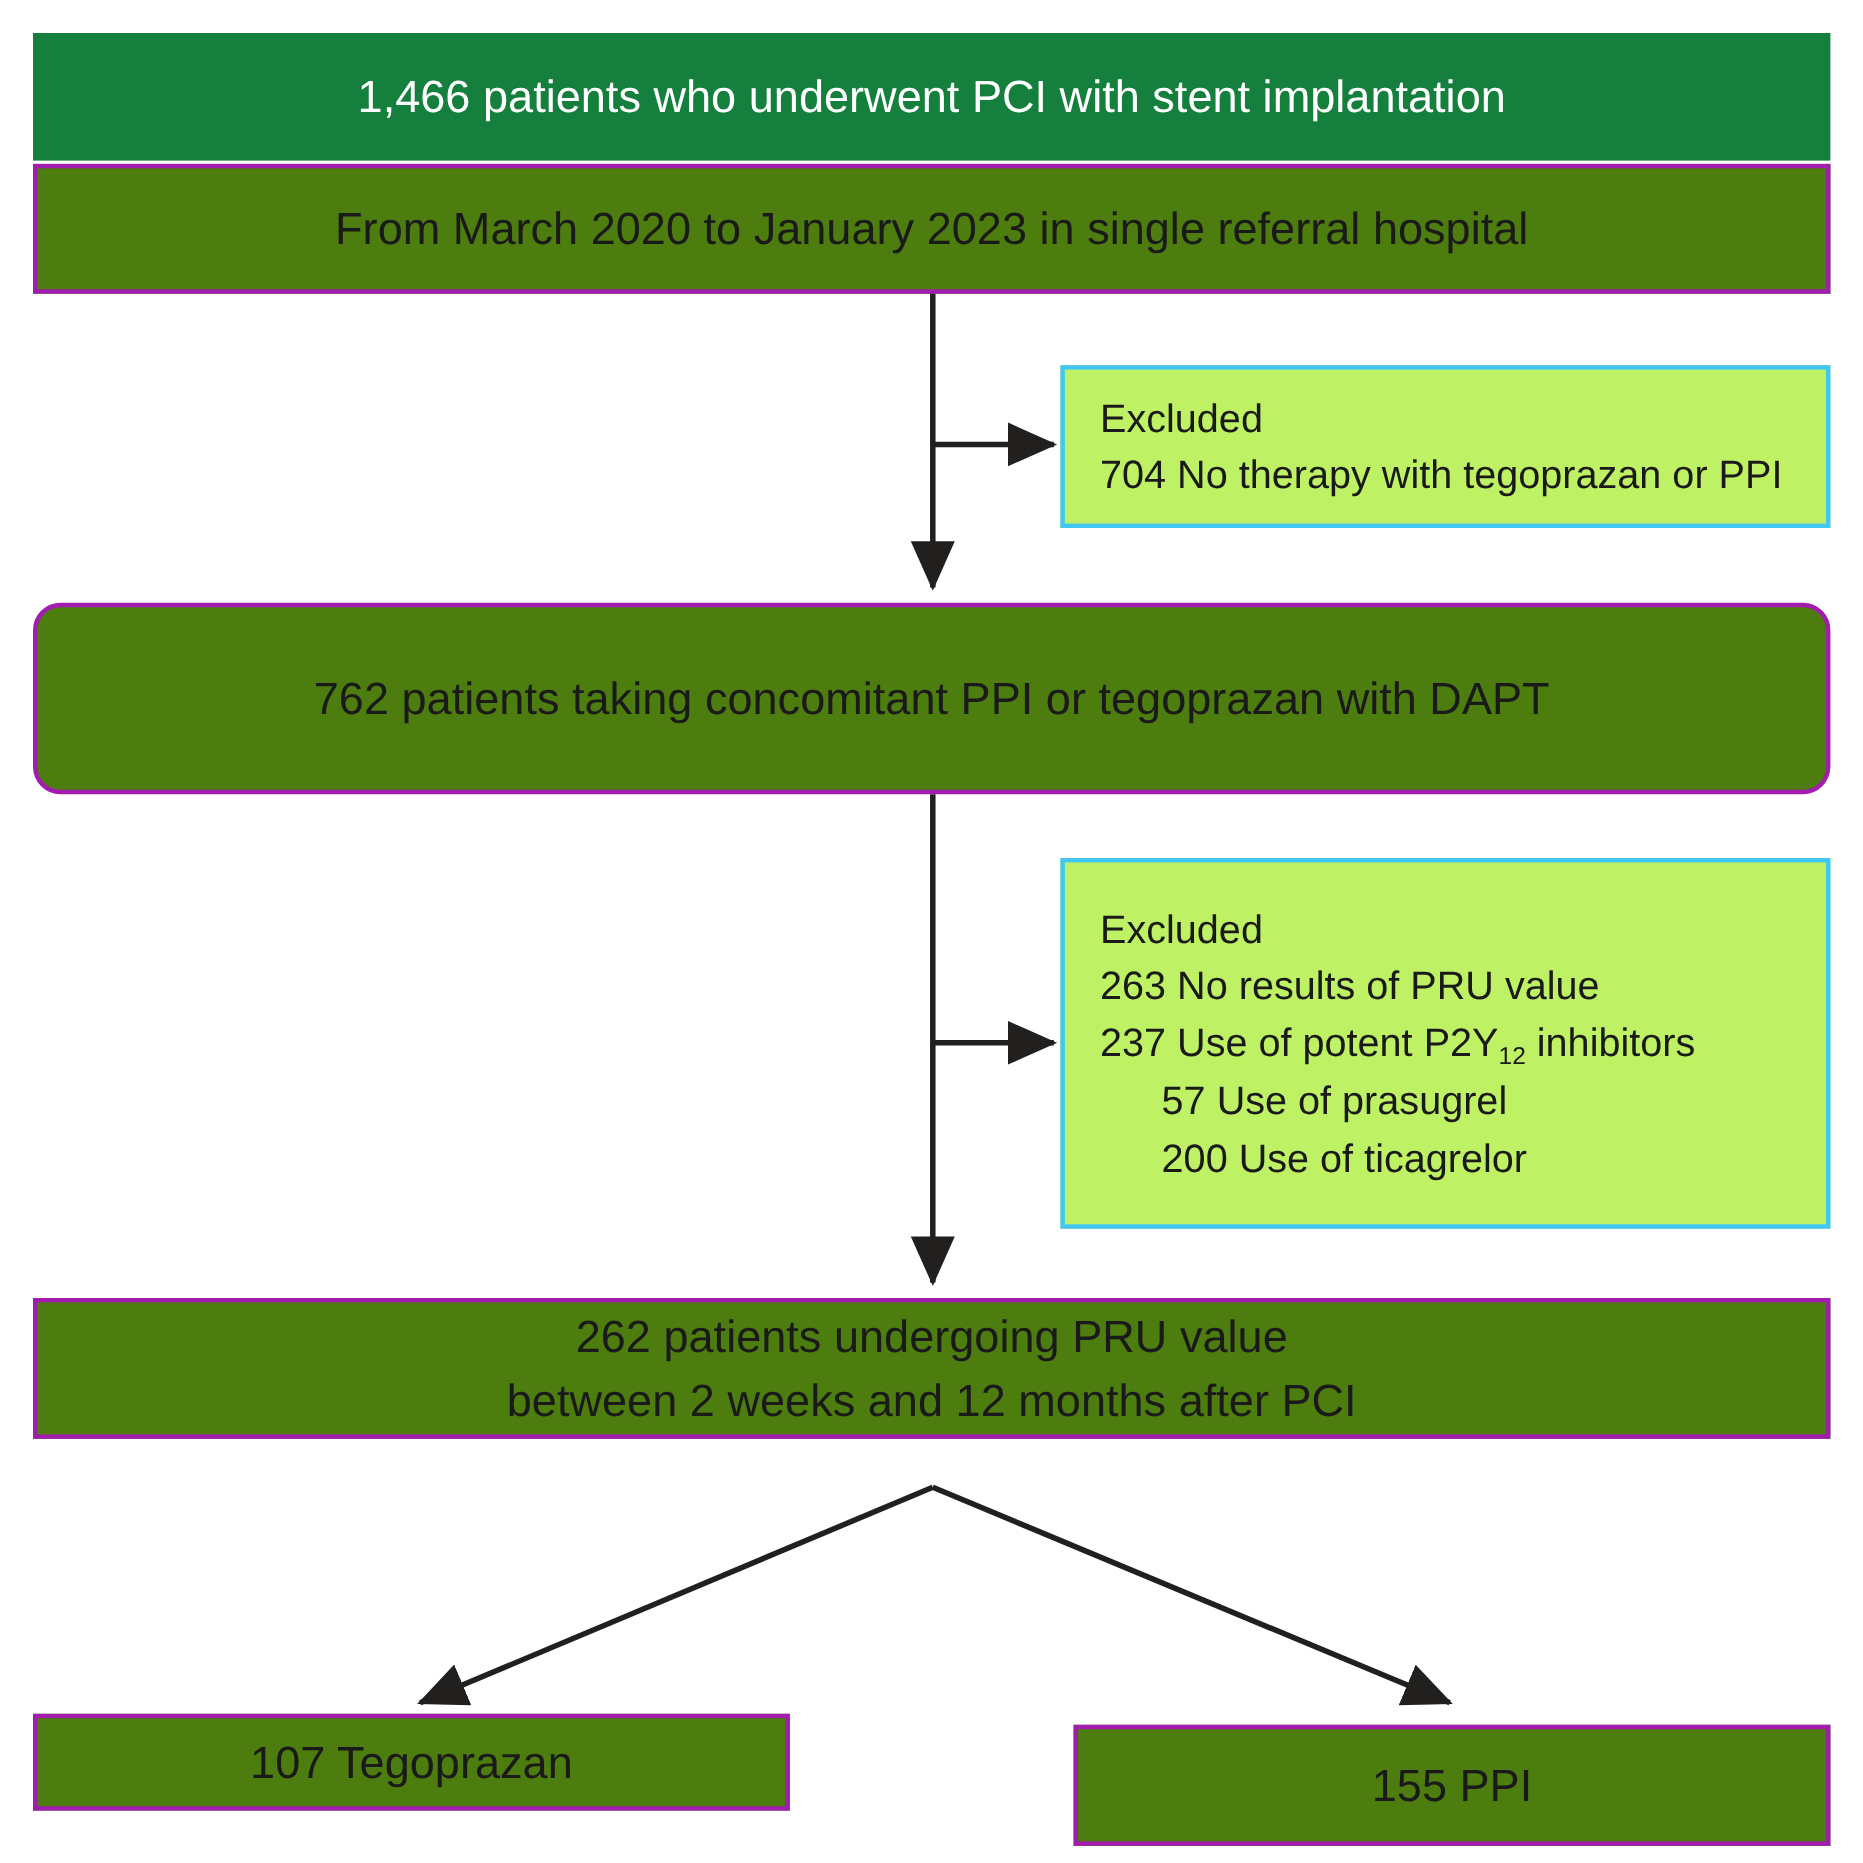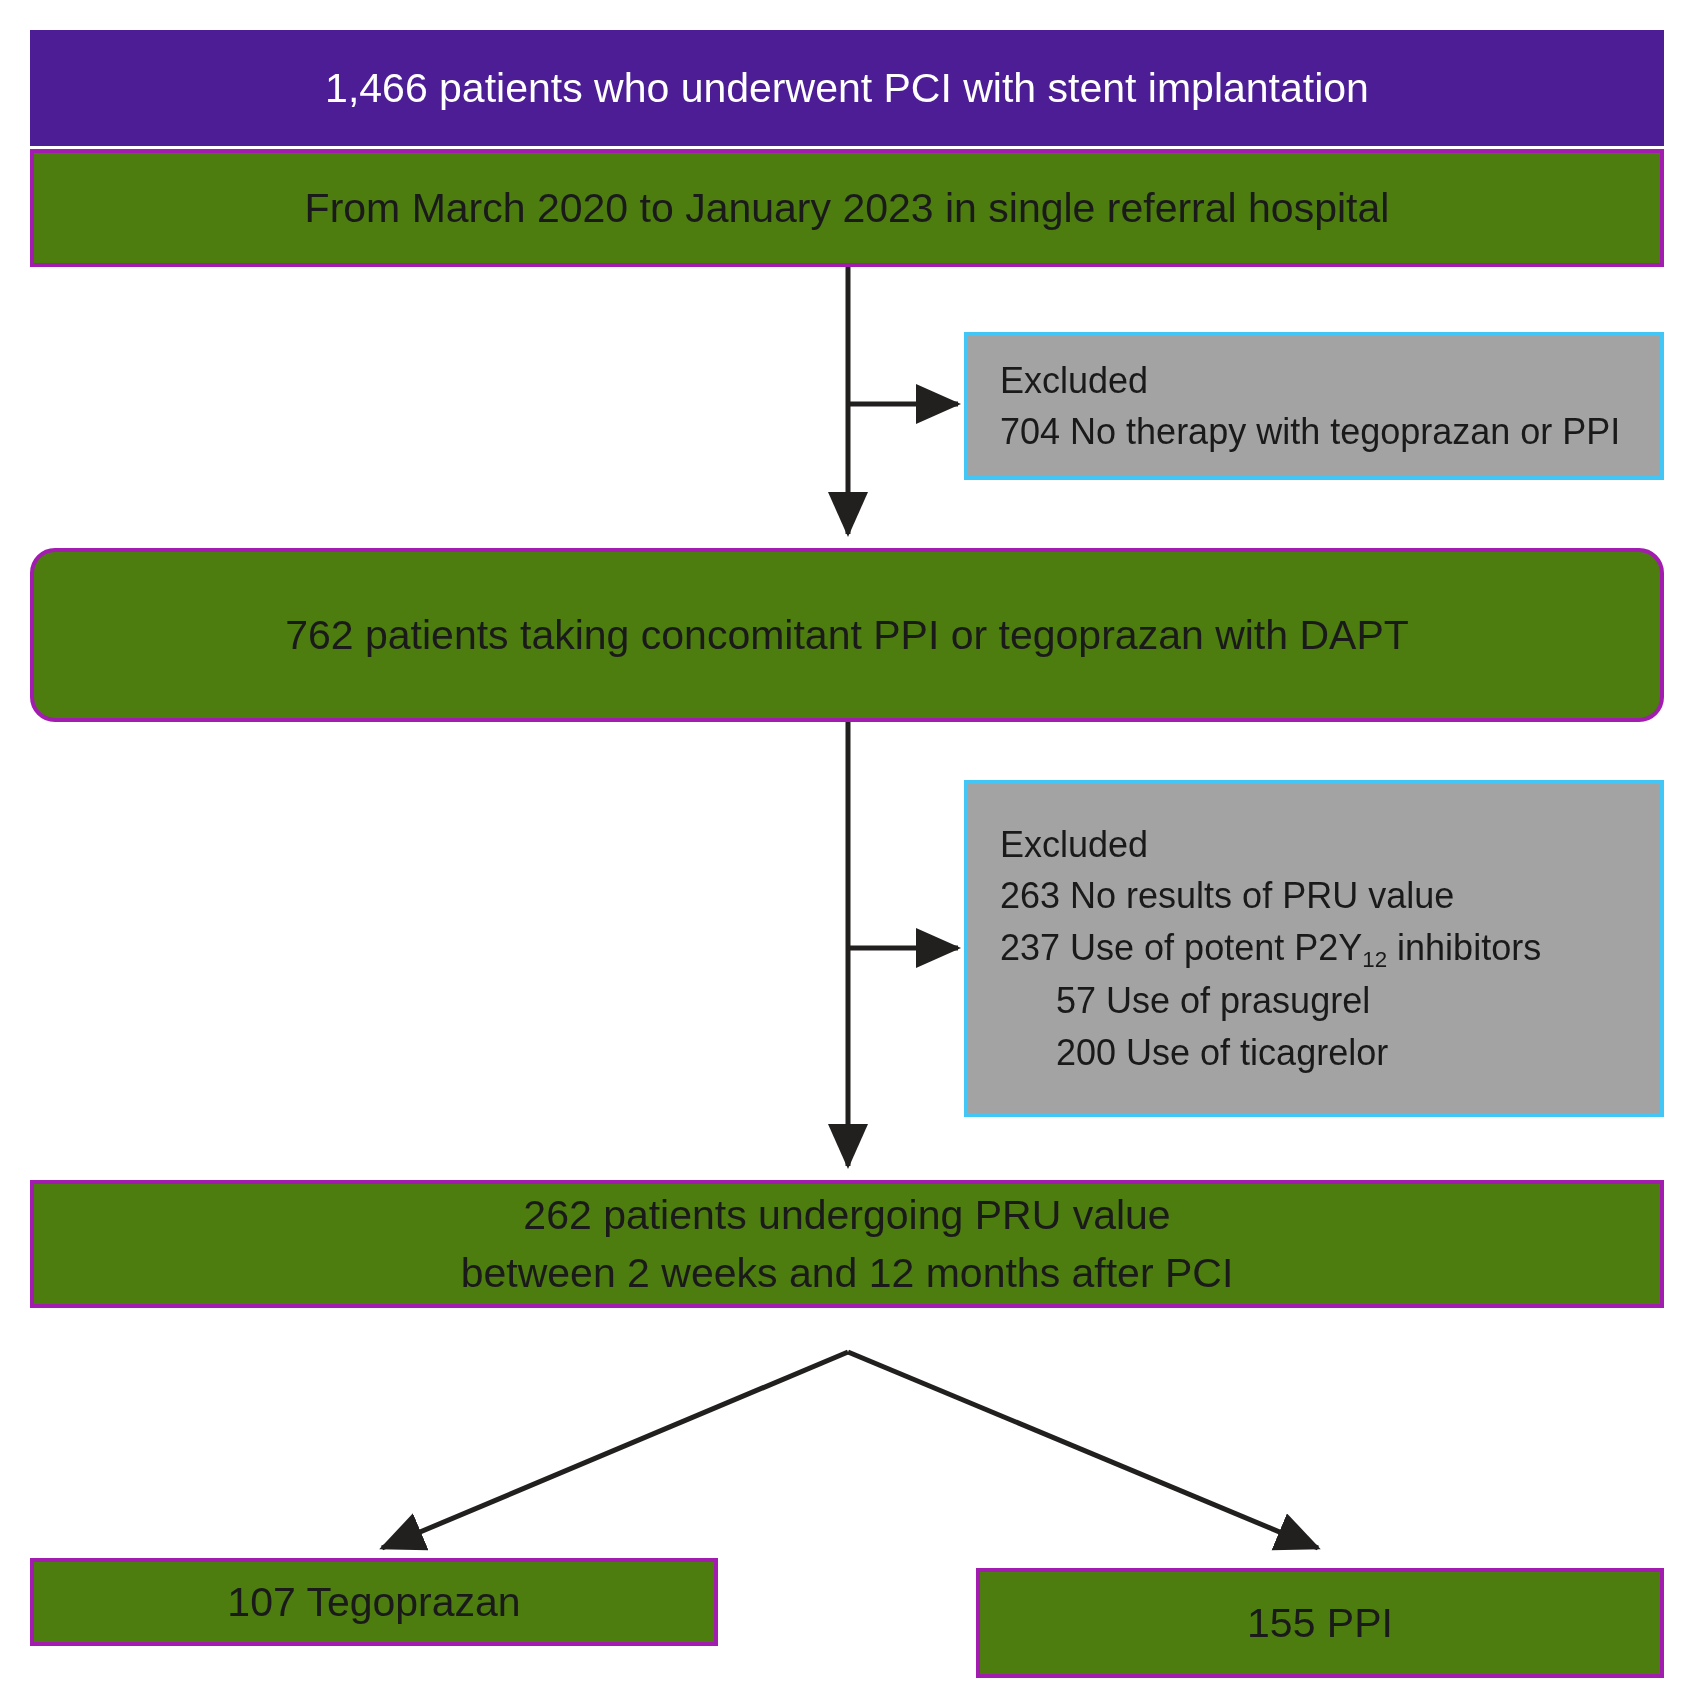--- a/index.html
+++ b/index.html
@@ -22,30 +22,30 @@
     box-sizing: border-box;
     display: flex;
     flex-direction: column;
     align-items: center;
     justify-content: center;
     text-align: center;
     color: #1a1a1a;
     line-height: 1.42;
   }
   .box-primary {
-    background: #4c1d95;
+    background: #15803d;
     color: #ffffff;
     border: none;
   }
   .box-light {
     background: #4d7c0f;
     border: 4px solid #a21caf;
   }
   .box-gray {
-    background: #a3a3a3;
+    background: #bef264;
     border: 4px solid #41C6F5;
     align-items: flex-start;
     text-align: left;
   }
   svg.arrows {
     position: absolute;
     left: 0;
     top: 0;
     width: 1694px;
     height: 1694px;

